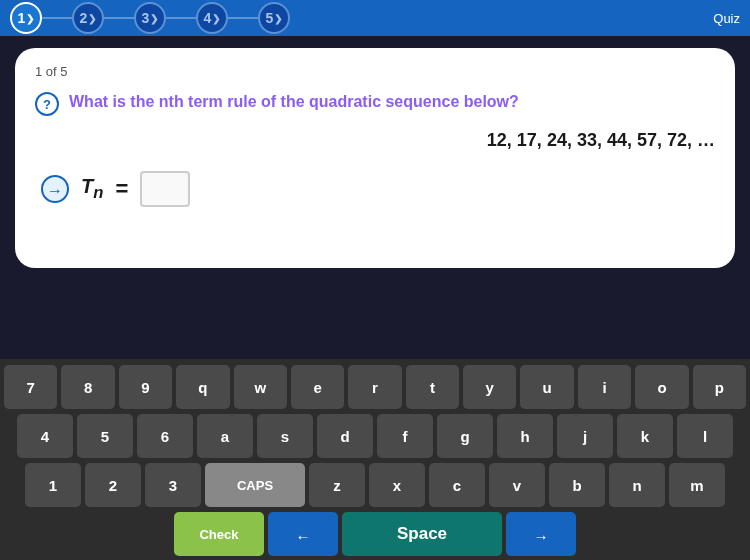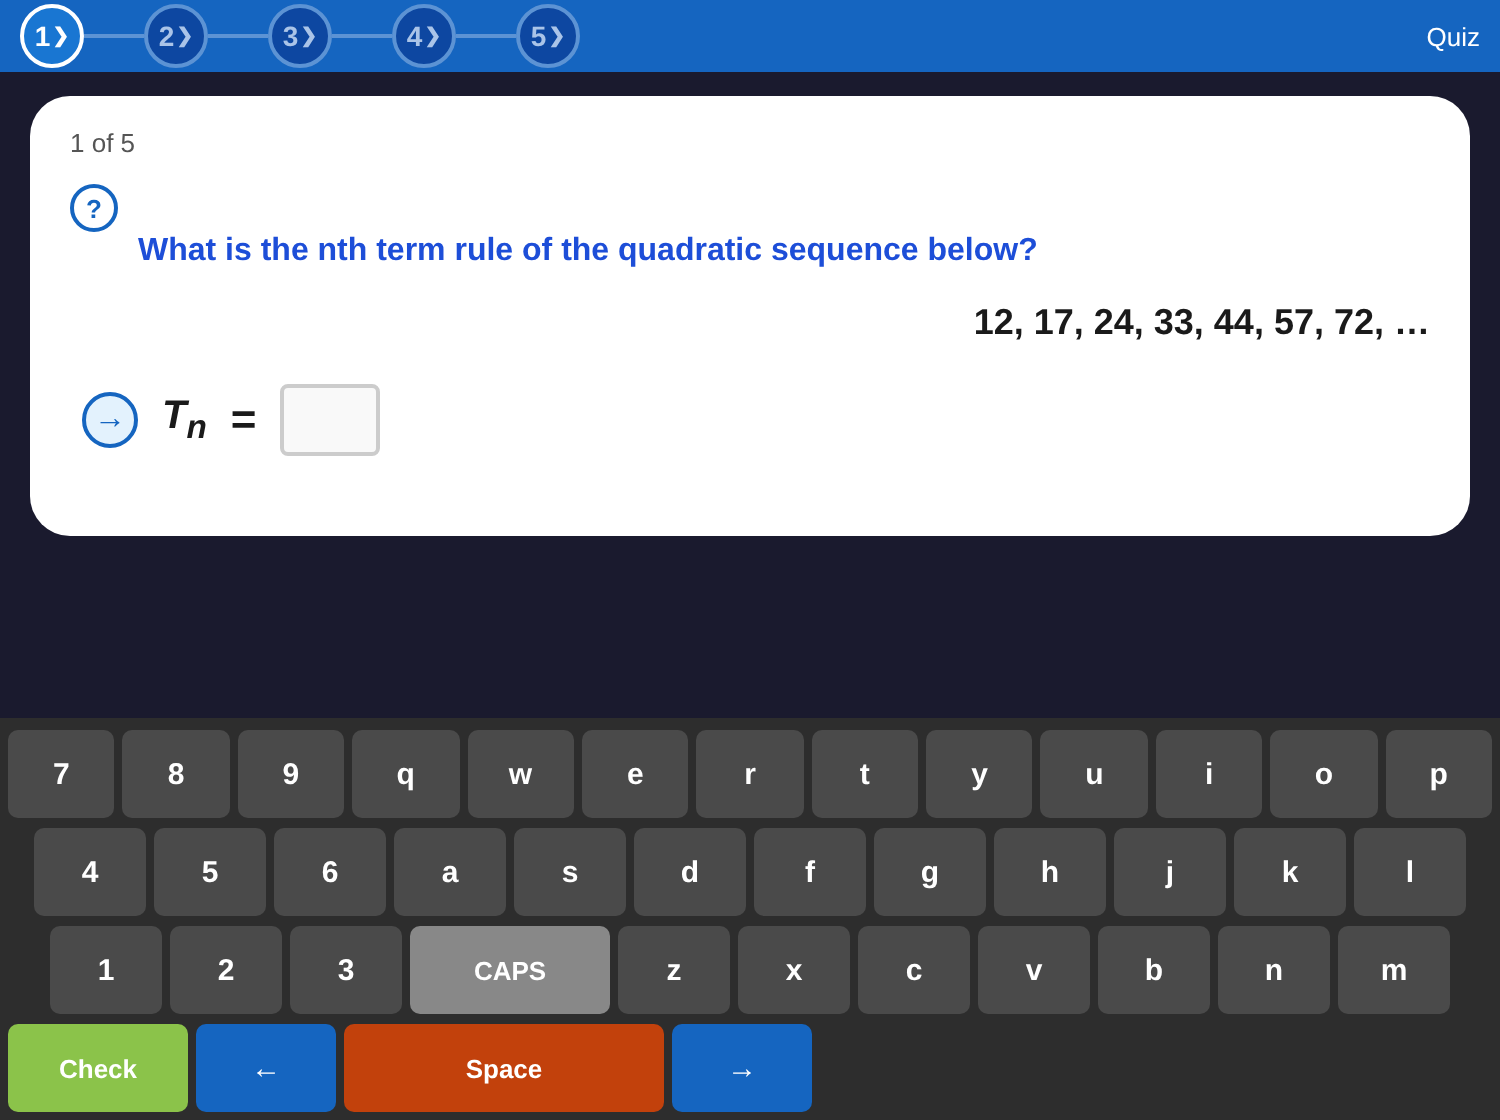--- a/index.html
+++ b/index.html
@@ -97,23 +97,22 @@
       justify-content: center;
       font-size: 13px;
       font-weight: bold;
       flex-shrink: 0;
       margin-top: 1px;
     }
 
     .question-text {
       font-size: 16px;
       font-weight: bold;
-      color: #1d4ed8;
+      color: #8b5cf6;
       line-height: 1.4;
-      margin-top: 24px;
     }
 
     .sequence-text {
       font-size: 18px;
       font-weight: bold;
       color: #1a1a1a;
       margin-left: 34px;
       margin-bottom: 20px;
       text-align: right;
     }
@@ -209,30 +208,31 @@
       font-size: 13px;
     }
 
     .key.arrow-key {
       background: #1565c0;
       max-width: 70px;
       min-width: 50px;
     }
 
     .key.space-key {
-      background: #c2410c;
+      background: #0f766e;
       min-width: 120px;
       max-width: 160px;
-      font-size: 13px;
+      font-size: 17px;
     }
 
     .bottom-row {
       display: flex;
       gap: 4px;
       margin-bottom: 0;
+      justify-content: center;
       padding-bottom: 4px;
     }
   </style>
 </head>
 <body>
 
 <div class="top-bar">
   <div class="step-container">
     <div class="step active">
       <span>1</span>

